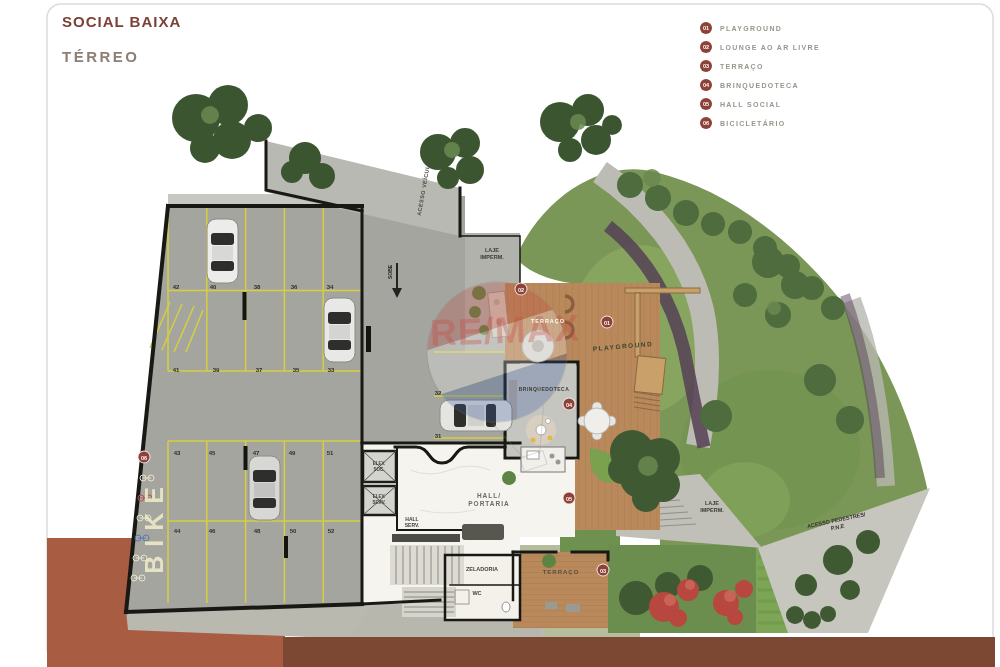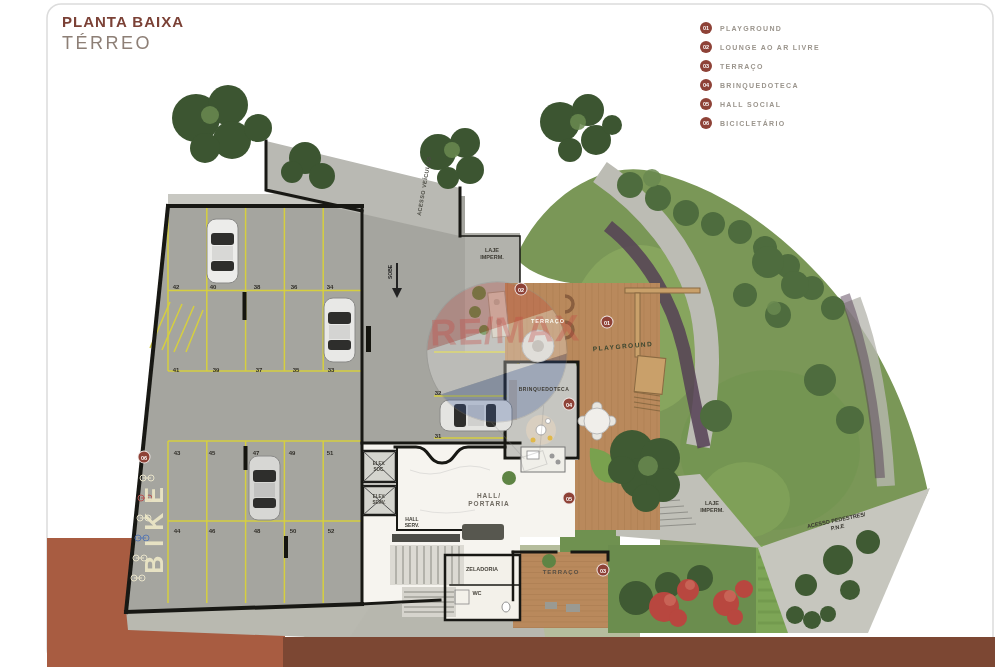--- a/index.html
+++ b/index.html
@@ -1,21 +1,21 @@
 <!DOCTYPE html>
 <html><head>
 <meta charset="utf-8">
 <style>
   html,body{margin:0;padding:0;background:#fff;}
   #stage{position:relative;width:1000px;height:667px;background:#fff;overflow:hidden;
          font-family:"Liberation Sans", sans-serif;}
   #plan-svg{position:absolute;left:0;top:0;}
   .hdr{position:absolute;left:62px;top:13px;}
   .hdr h1{margin:0;font-size:15px;font-weight:bold;letter-spacing:1px;color:#7B4136;}
-  .hdr h2{margin:3px 0 0 0;font-size:18px;font-weight:normal;letter-spacing:2.5px;color:#8D7F76;}
+  .hdr h2{margin:18px 0 0 0;font-size:15px;font-weight:bold;letter-spacing:2.5px;color:#8D7F76;}
   .legend{position:absolute;left:700px;top:22px;}
   .legend-row{display:flex;align-items:center;gap:8px;margin-bottom:7px;height:12px;}
   .lbadge{width:12px;height:12px;border-radius:50%;background:#8E4237;color:#fff;
           font-size:5.5px;font-weight:bold;display:flex;align-items:center;justify-content:center;flex:0 0 12px;}
   .llabel{font-size:7px;font-weight:bold;letter-spacing:1.3px;color:#9B958D;text-transform:uppercase;white-space:nowrap;}
   .lbl{position:absolute;transform:translate(-50%,-50%);white-space:nowrap;text-transform:uppercase;
        font-weight:bold;color:#46433B;text-align:center;}
   .badge{position:absolute;width:13px;height:13px;border-radius:50%;background:#8E4237;
          border:1px solid rgba(255,255,255,.85);color:#fff;font-size:5.5px;font-weight:bold;
          display:flex;align-items:center;justify-content:center;transform:translate(-50%,-50%);box-sizing:border-box;}
@@ -405,21 +405,21 @@
     <circle cx="497" cy="352" r="70" fill="none" stroke="#888" stroke-width="1"></circle>
     <line x1="470" y1="417" x2="490" y2="462" stroke="#888" stroke-width="1"></line>
     <line x1="525" y1="417" x2="506" y2="462" stroke="#888" stroke-width="1"></line>
     <rect x="486" y="460" width="24" height="14" fill="none" stroke="#888" stroke-width="1"></rect>
   </g>
 </svg>
 
 <div class="wm-text">RE/MAX</div>
 
 <div class="hdr">
-  <h1>PLANTA BAIXA</h1>
+  <h1>SOCIAL BAIXA</h1>
   <h2>TÉRREO</h2>
 </div>
 
 <div class="legend">
   <div class="legend-row">
     <div class="lbadge">01</div>
     <div class="llabel">PLAYGROUND</div>
   </div>
   <div class="legend-row">
     <div class="lbadge">02</div>

